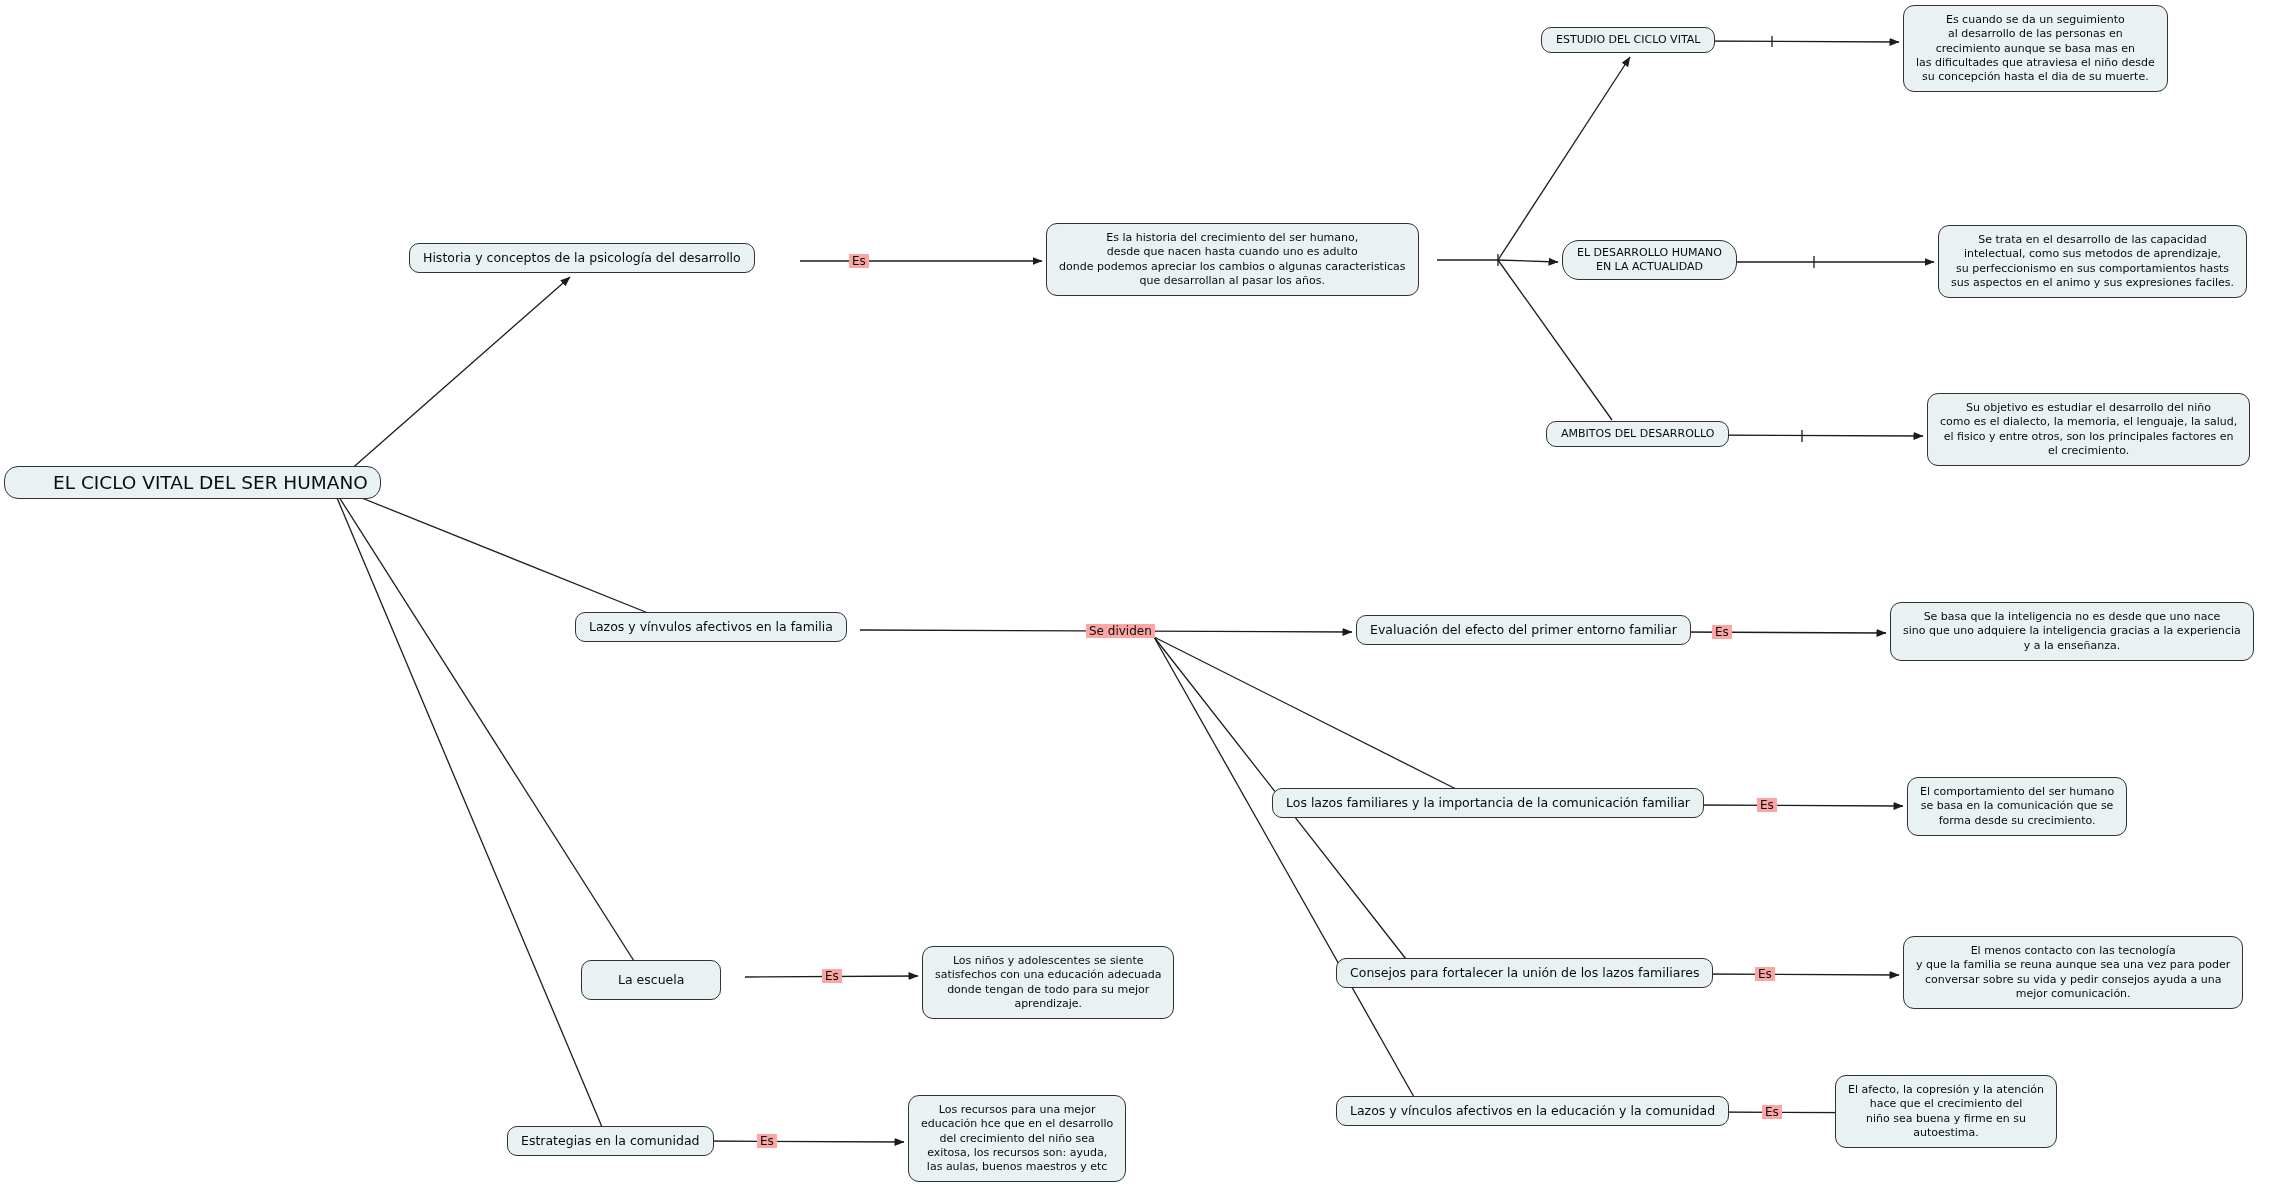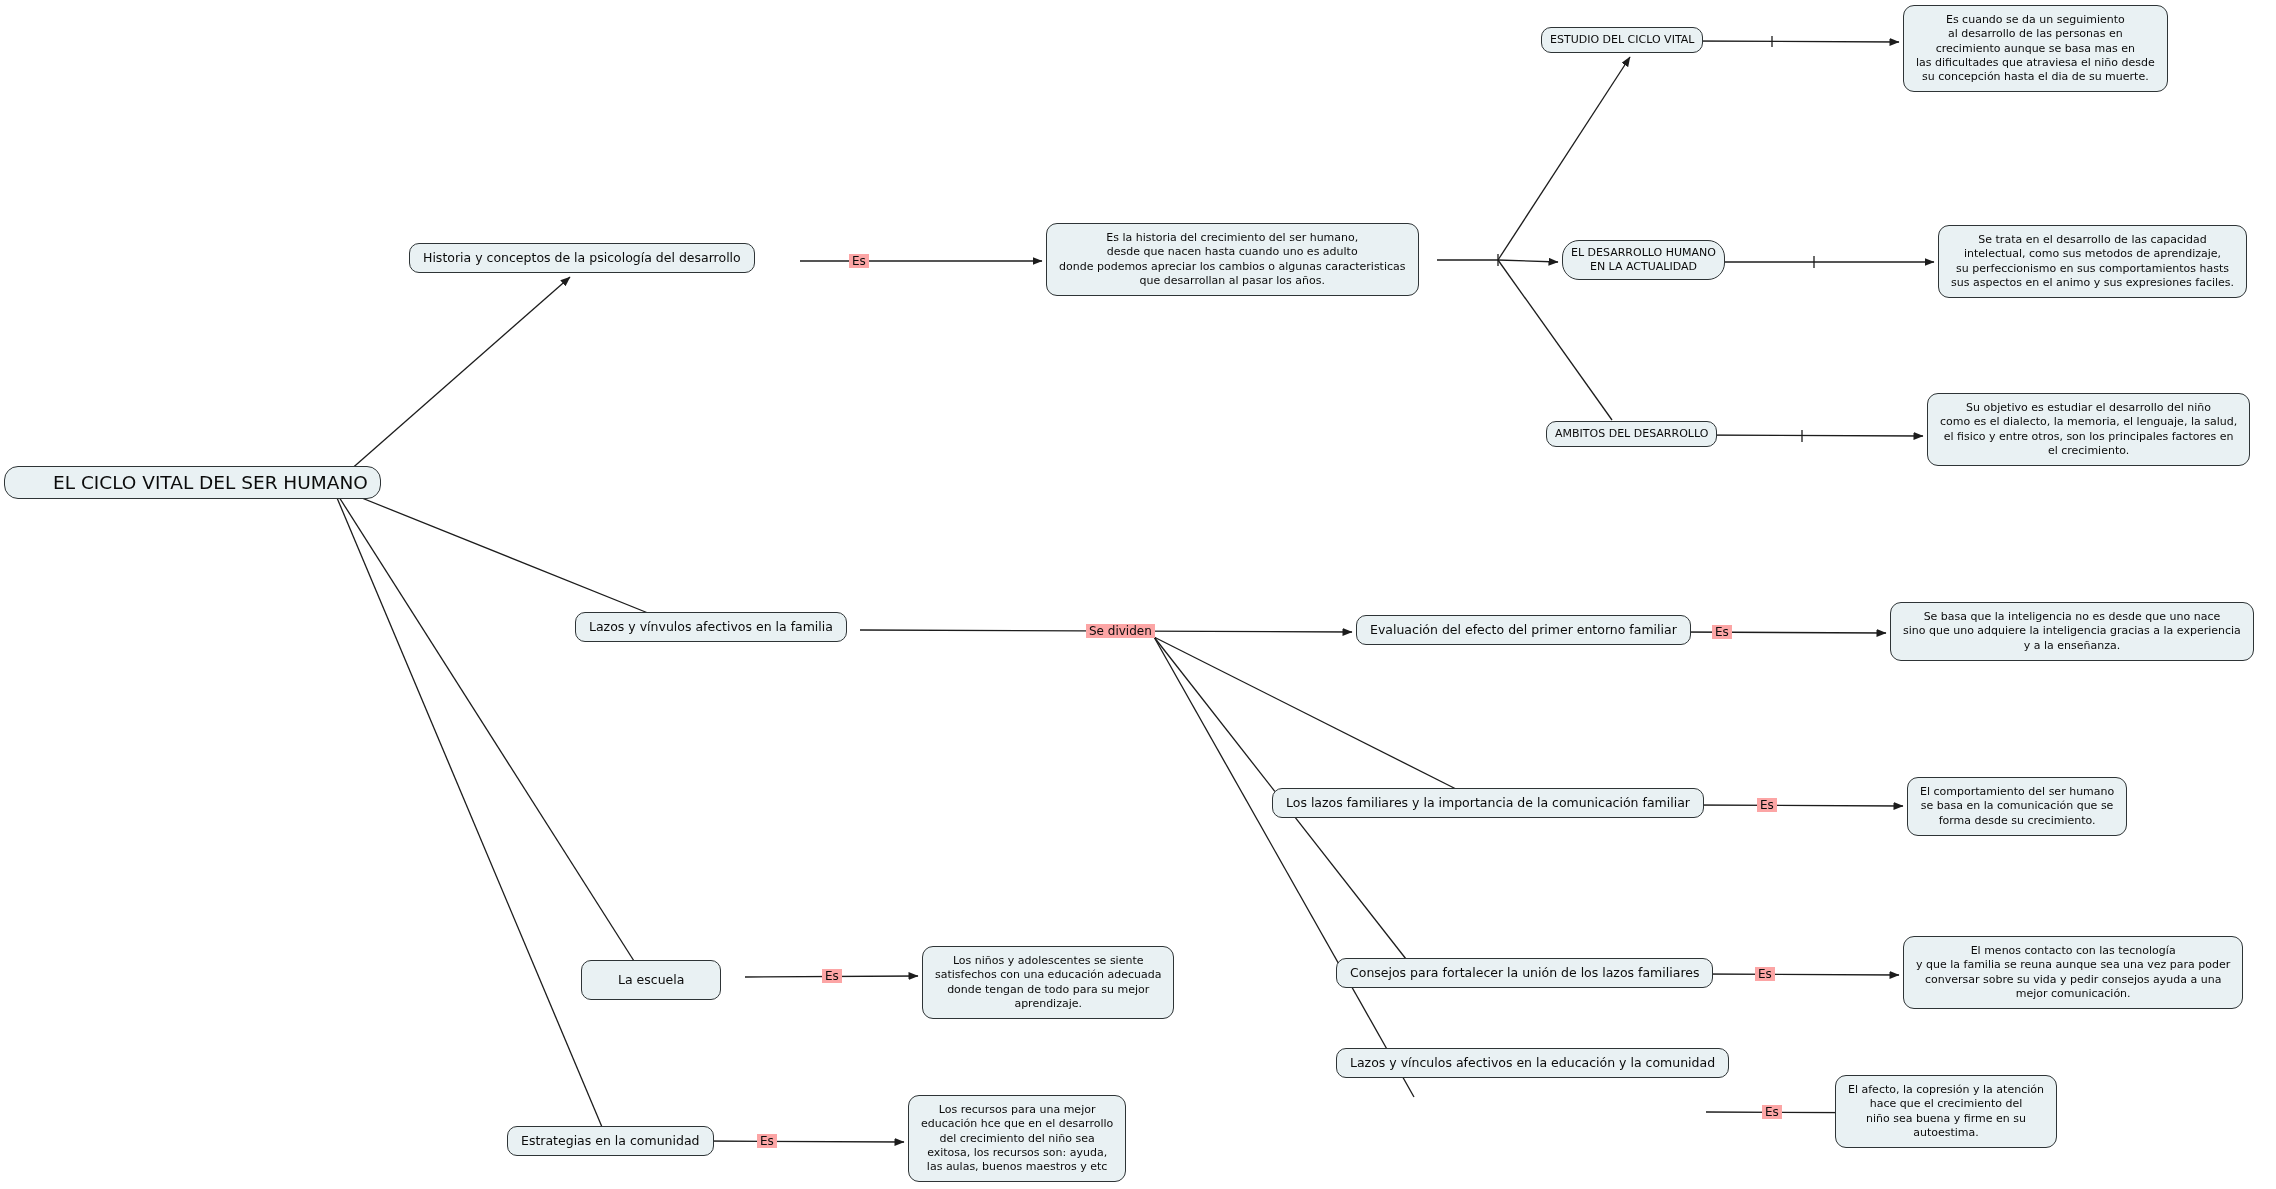--- a/index.html
+++ b/index.html
@@ -26,21 +26,21 @@
     background: #e9f1f3;
     border: 1.4px solid #2e3436;
     color: #0b0b0b;
     line-height: 1.25;
   }
   .node {
     font-size: 12.5px;
     border-radius: 10px;
     padding: 6px 13px;
   }
-  .node.small-caps-node { font-size: 11px; padding: 5px 8px; }
+  .node.small-caps-node { font-size: 11px; padding: 5px 14px; }
   .node.root-node {
     font-size: 18.5px;
     border-radius: 14px;
     padding: 4px 12px;
   }
   .node.escuela-node { padding: 11px 36px; }
   .desc {
     font-size: 11px;
     border-radius: 11px;
     padding: 7px 12px;
@@ -179,21 +179,21 @@
 se basa en la comunicación que se
 forma desde su crecimiento.</div>
 
 <div class="node" style="left:1336px; top:958px;">Consejos para fortalecer la unión de los lazos familiares</div>
 
 <div class="desc" style="left:1903px; top:936px;">El menos contacto con las tecnología
 y que la familia se reuna aunque sea una vez para poder
 conversar sobre su vida y pedir consejos ayuda a una
 mejor comunicación.</div>
 
-<div class="node" style="left:1336px; top:1048px;">Lazos y vínculos afectivos en la educación y la comunidad</div>
+<div class="node" style="left:1336px; top:1096px;">Lazos y vínculos afectivos en la educación y la comunidad</div>
 
 <div class="desc" style="left:1835px; top:1075px;">El afecto, la copresión y la atención
 hace que el crecimiento del
 niño sea buena y firme en su
 autoestima.</div>
 
 <div class="node escuela-node" style="left:581px; top:960px;">La escuela</div>
 
 <div class="desc" style="left:922px; top:946px;">Los niños y adolescentes se siente
 satisfechos con una educación adecuada

